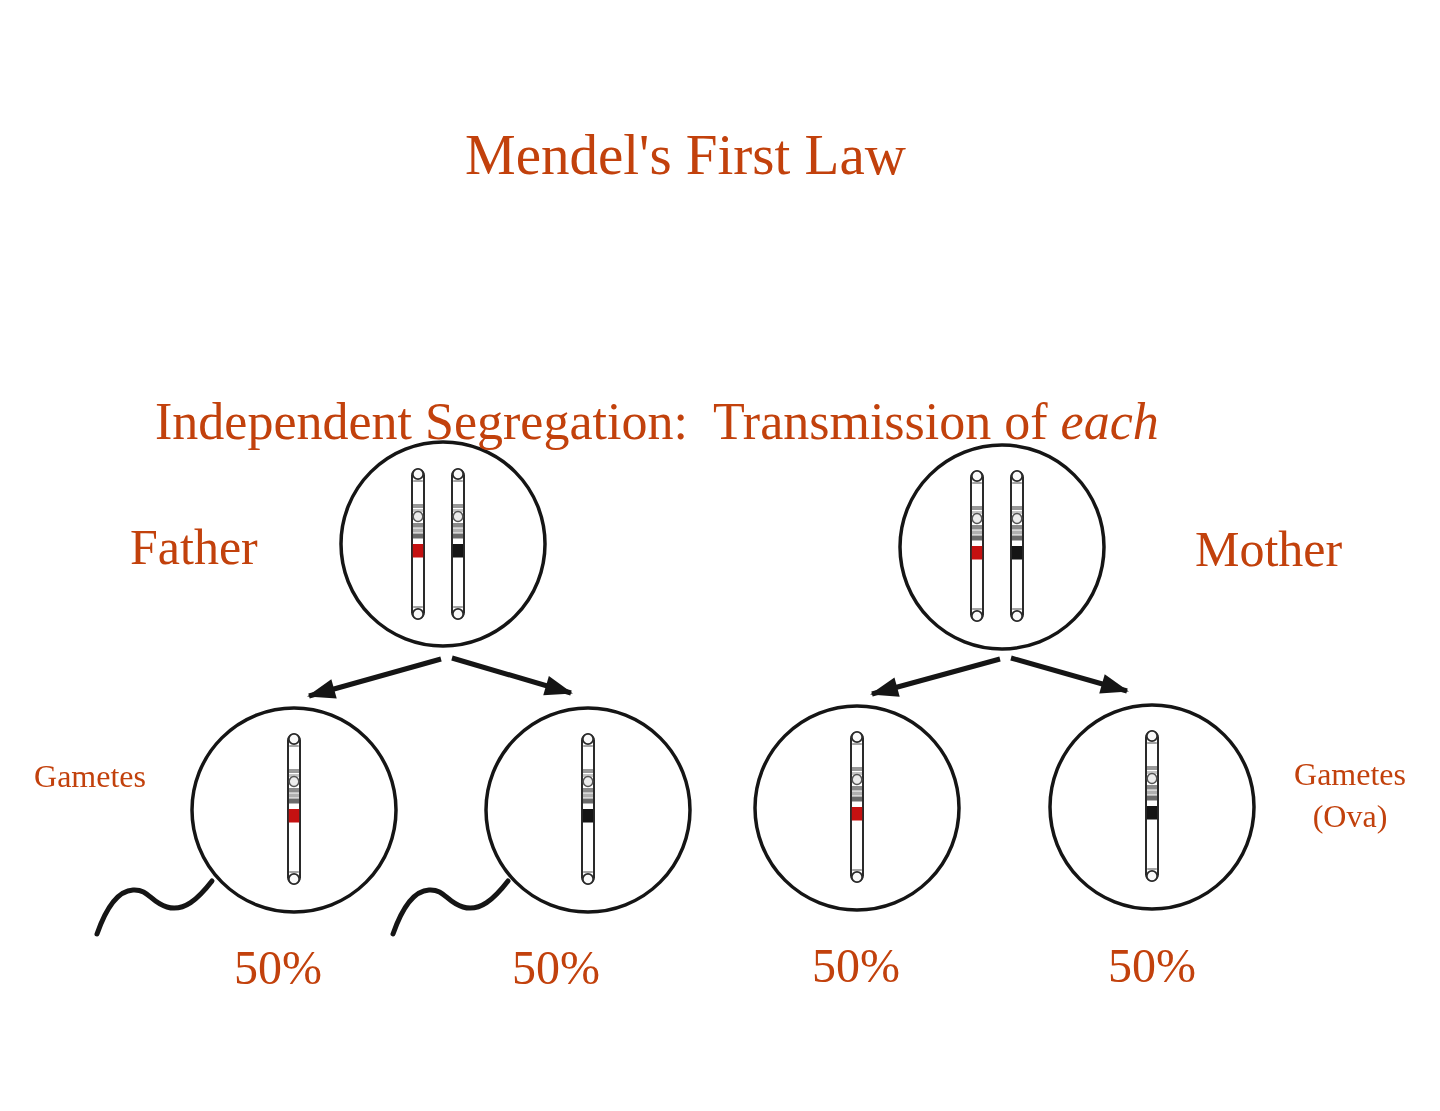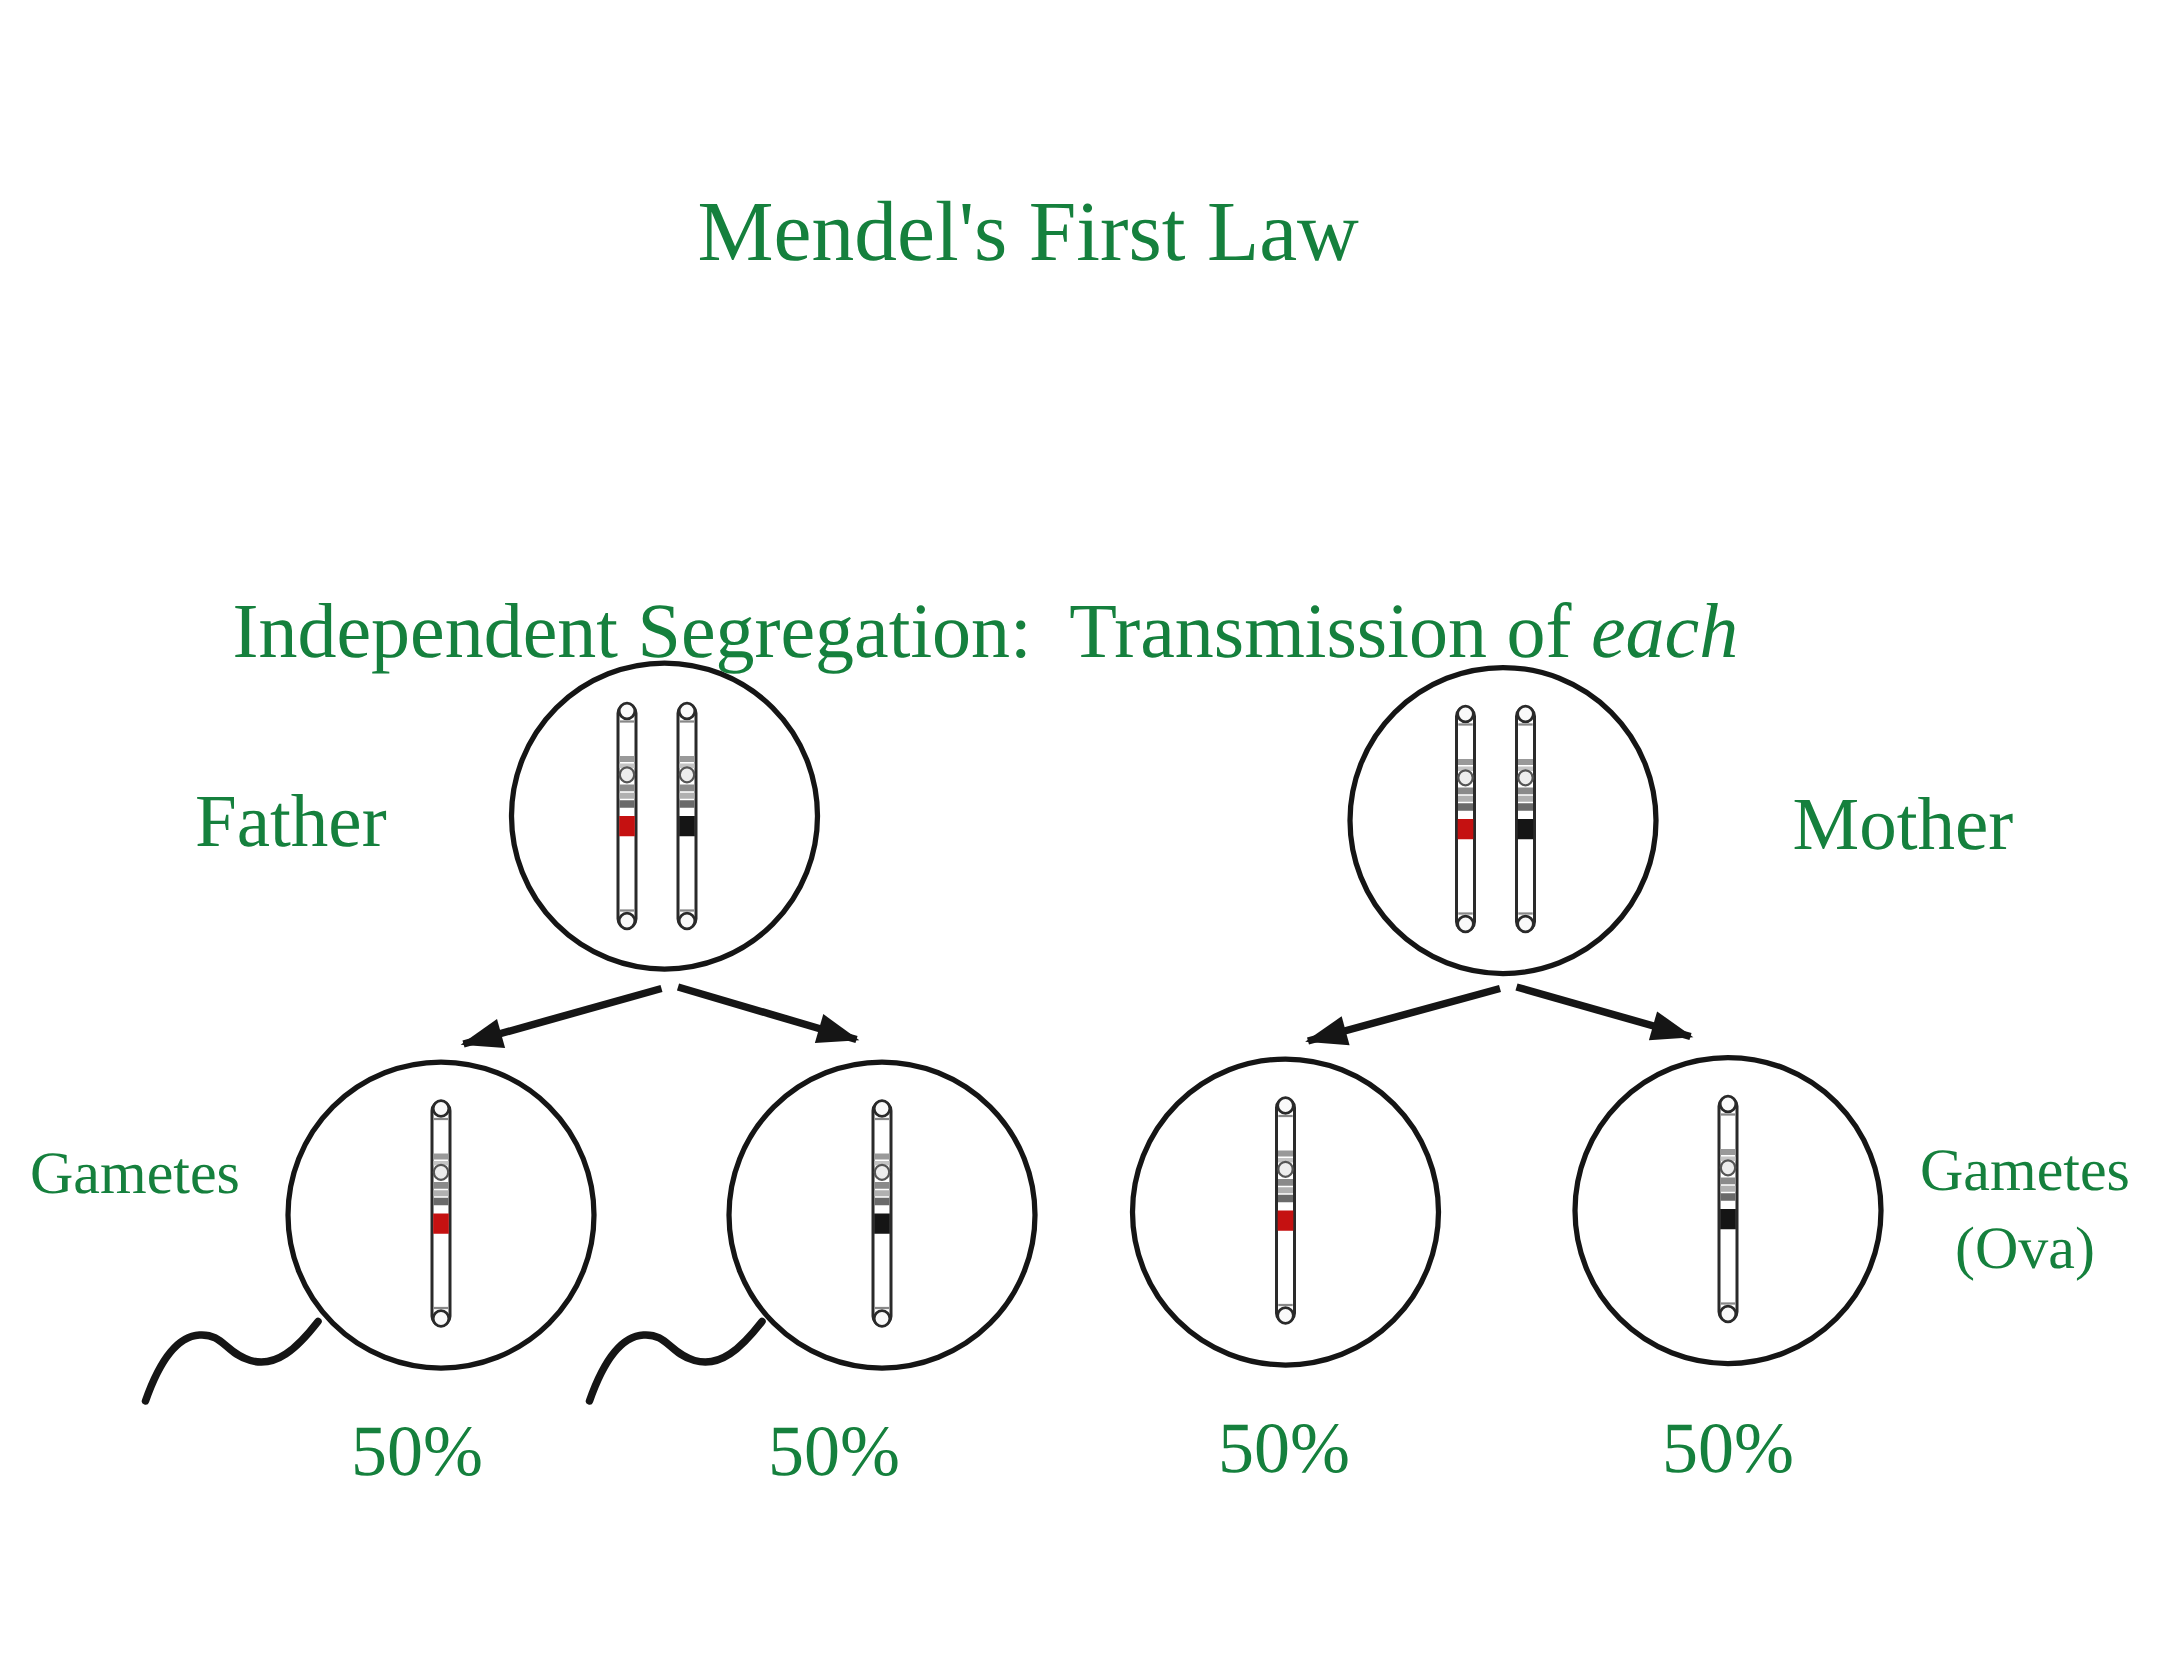--- a/index.html
+++ b/index.html
@@ -1,41 +1,41 @@
 <!DOCTYPE html>
 <html><head>
 <meta charset="utf-8">
 <style>
   html,body{margin:0;padding:0;background:#ffffff;}
   .slide{
     position:relative;
     width:1440px;height:1111px;
     background:#ffffff;
     font-family:"Liberation Serif","DejaVu Serif",serif;
-    color:#15803d;
+    color:#c2410c;
     overflow:hidden;
   }
   .abs{position:absolute;}
   .title{
     left:465px;top:124px;
     font-size:57px;line-height:1.1;
     white-space:nowrap;
   }
   .subtitle{
     left:155px;top:240px;
     font-size:52px;line-height:1.40;
     white-space:pre-wrap;
     width:1180px;
   }
   .subtitle i{}
   .parent-label{font-size:50px;line-height:1.1;white-space:nowrap;}
   .father-label{left:130px;top:520px;}
   .mother-label{left:1195px;top:522px;}
   .gamete-label{
-    font-size:40px;line-height:1.3;text-align:center;
+    font-size:32px;line-height:1.3;text-align:center;
   }
   .sperm-label{left:5px;top:756px;width:170px;}
   .ova-label{left:1262px;top:754px;width:176px;}
   .pct{
     font-size:48px;line-height:1.1;
     transform:translateX(-50%);
     white-space:nowrap;
   }
   .pct-1{left:278px;top:942px;}
   .pct-2{left:556px;top:942px;}

